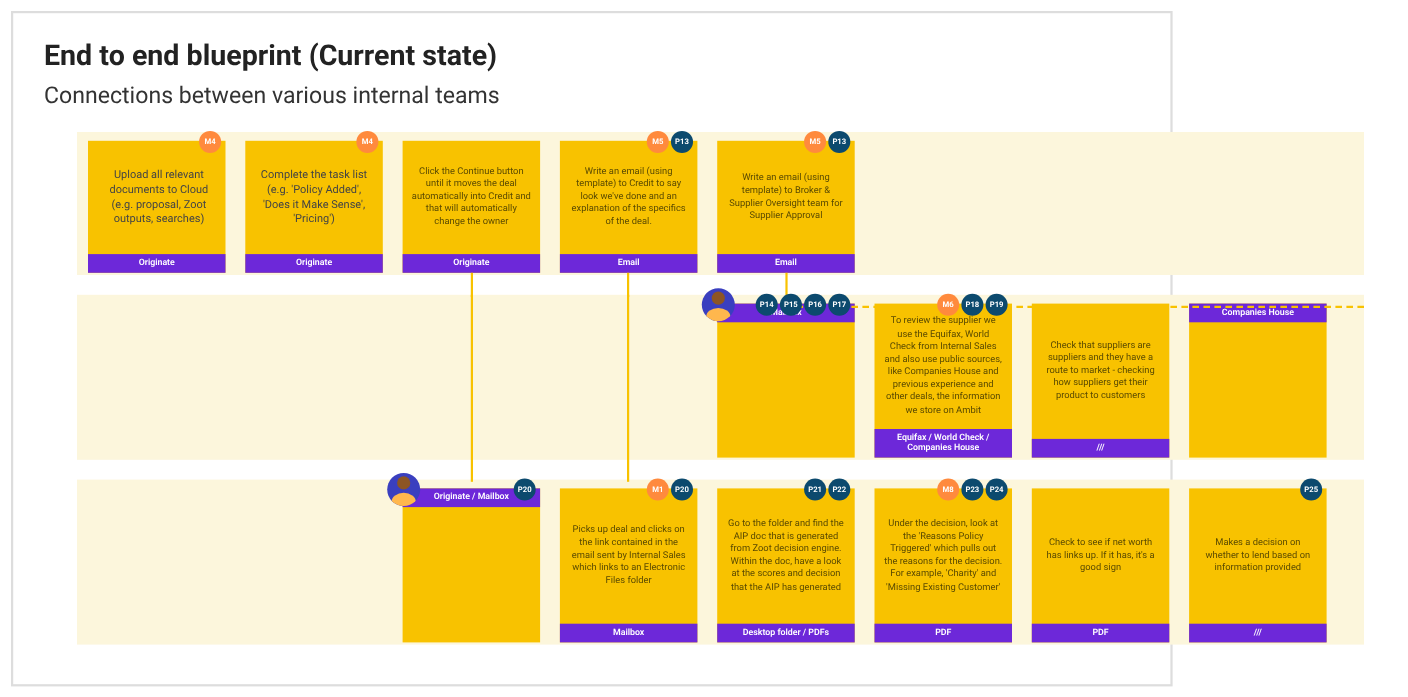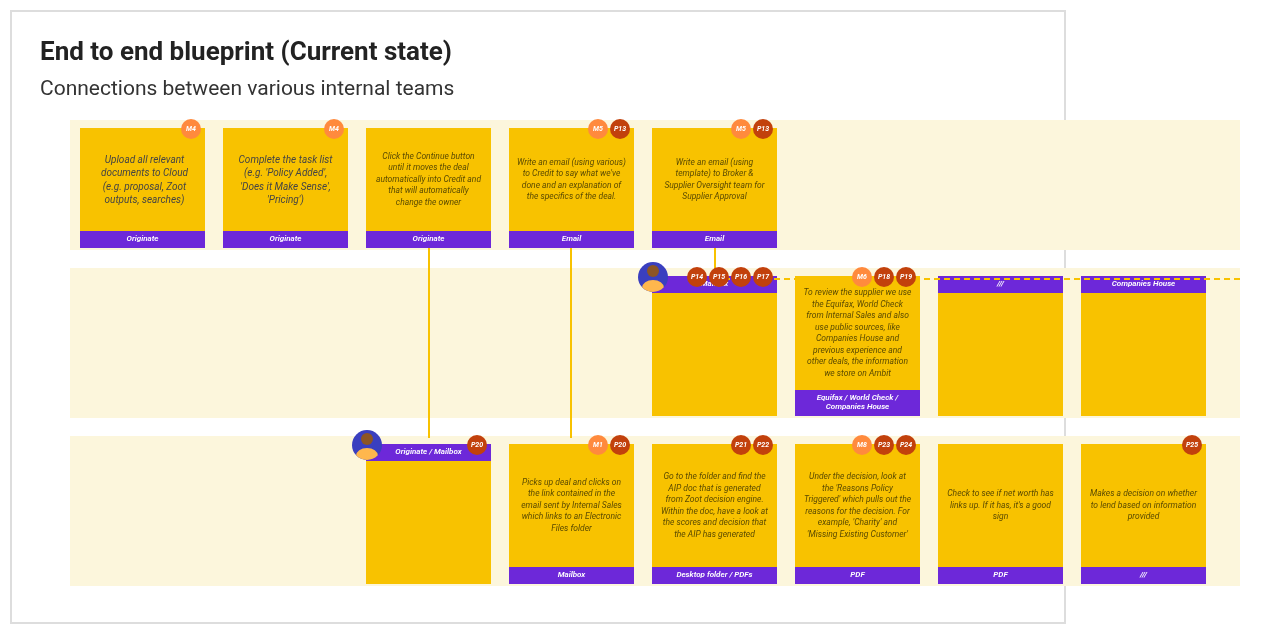--- a/index.html
+++ b/index.html
@@ -24,21 +24,20 @@
   .subtitle {
     font-size: 21px;
     font-weight: 400;
     color: #333;
     margin-bottom: 20px;
   }
   .band-wrap {
     position: relative;
     margin-left: 30px;
     width: 1170px;
-    font-style: italic;
   }
   .band {
     background: #fcf6dc;
     position: relative;
     padding: 8px 10px 0 10px;
     display: flex;
     gap: 18px;
     margin-bottom: 18px;
   }
   .band.row1 { height: 130px; }
@@ -88,21 +87,21 @@
     width: 20px; height: 20px;
     border-radius: 50%;
     display: inline-flex;
     align-items: center;
     justify-content: center;
     font-size: 7px;
     font-weight: 700;
     color: #fff;
   }
   .badge.m { background: #ff8a3d; }
-  .badge.p { background: #c2410c; }
+  .badge.p { background: #0c4a6e; }
   .avatar {
     position: absolute;
     top: -14px; left: -14px;
     width: 30px; height: 30px;
     border-radius: 50%;
     background: #3a3fbf;
     z-index: 6;
     overflow: hidden;
   }
   .avatar::before {
@@ -177,21 +176,21 @@
             <div class="card-body">Click the Continue button until it moves the deal automatically into Credit and that will automatically change the owner</div>
             <div class="card-foot">Originate</div>
           </div>
         </div>
         <div class="slot">
           <div class="card c3">
             <div class="badges">
               <span class="badge m">M5</span>
               <span class="badge p">P13</span>
             </div>
-            <div class="card-body">Write an email (using various) to Credit to say what we've done and an explanation of the specifics of the deal.</div>
+            <div class="card-body">Write an email (using template) to Credit to say look we've done and an explanation of the specifics of the deal.</div>
             <div class="card-foot">Email</div>
           </div>
         </div>
         <div class="slot">
           <div class="card c4">
             <div class="badges">
               <span class="badge m">M5</span>
               <span class="badge p">P13</span>
             </div>
             <div class="card-body">Write an email (using template) to Broker &amp; Supplier Oversight team for Supplier Approval</div>
@@ -226,20 +225,21 @@
               <span class="badge m">M6</span>
               <span class="badge p">P18</span>
               <span class="badge p">P19</span>
             </div>
             <div class="card-body">To review the supplier we use the Equifax, World Check from Internal Sales and also use public sources, like Companies House and previous experience and other deals, the information we store on Ambit</div>
             <div class="card-foot">Equifax / World Check / Companies House</div>
           </div>
         </div>
         <div class="slot">
           <div class="card c6">
+            <div class="card-body">Check that suppliers are suppliers and they have a route to market - checking how suppliers get their product to customers</div>
             <div class="card-foot">///</div>
           </div>
         </div>
         <div class="slot">
           <div class="card c7">
             <div class="card-foot">Companies House</div>
           </div>
         </div>
       </div>
 

